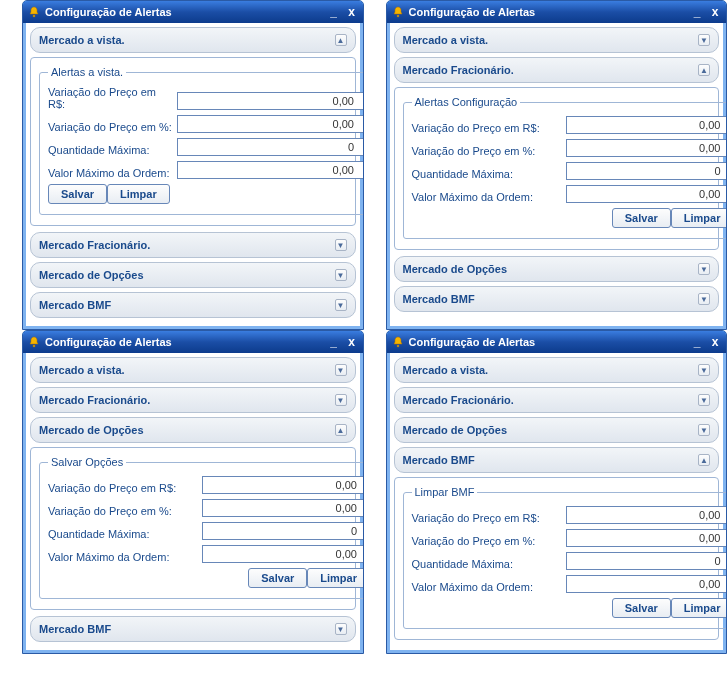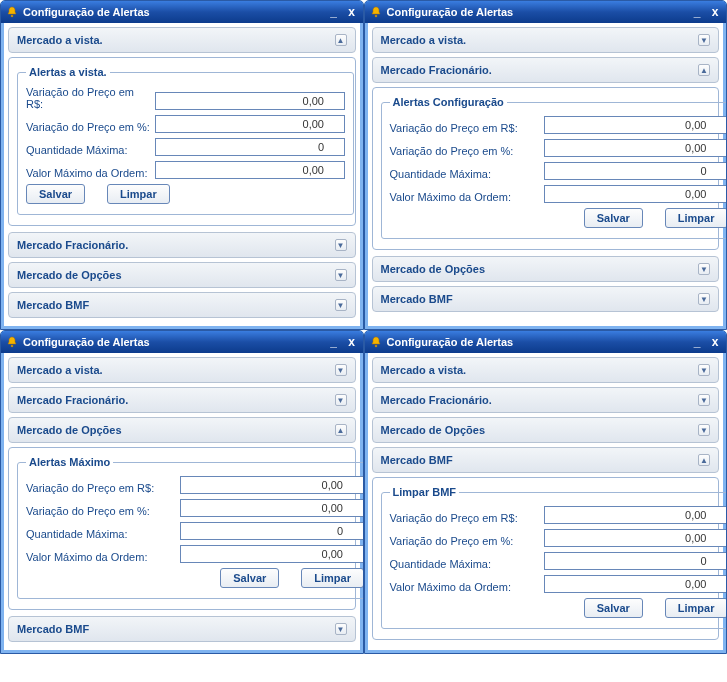--- a/index.html
+++ b/index.html
@@ -15,20 +15,21 @@
     width: 727px;
     gap: 0;
   }
   .window {
     border: 1px solid #2a5aa5;
     border-radius: 5px 5px 0 0;
     background: #7dd3fc;
     display: flex;
     flex-direction: column;
     overflow: hidden;
+    margin-left: 22px;
   }
   .titlebar {
     background: linear-gradient(to bottom, #3a7de0 0%, #1b4ea6 50%, #0c3b8c 100%);
     color: #fff;
     font-weight: bold;
     font-size: 11px;
     height: 22px;
     display: flex;
     align-items: center;
     padding: 0 4px;
@@ -50,21 +51,21 @@
   .body {
     border: 3px solid #7fb3f0;
     border-top: none;
     padding: 4px;
     background: #fff;
     flex: 1;
   }
   .accordion-header {
     background: linear-gradient(to bottom, #f2f5f8 0%, #e0e6ee 100%);
     border: 1px solid #b6c3d4;
-    border-radius: 4px;
+    border-radius: 10px;
     padding: 6px 8px;
     margin-bottom: 4px;
     color: #1a4a8c;
     font-weight: bold;
     font-size: 11px;
     display: flex;
     align-items: center;
     justify-content: space-between;
     cursor: pointer;
   }
@@ -83,47 +84,47 @@
     padding: 8px 8px 10px 8px;
     margin-bottom: 6px;
     background: #fff;
   }
   fieldset.inner {
     border: 1px solid #9fb6d6;
     border-radius: 3px;
     padding: 8px 8px 10px 8px;
   }
   fieldset.inner legend {
-    font-weight: bold;
+    font-weight: normal;
     color: #1a4a8c;
     font-size: 11px;
     padding: 0 3px;
   }
   .row {
     display: flex;
     align-items: flex-end;
     margin-bottom: 5px;
     gap: 4px;
   }
   .row label {
     flex: 0 0 150px;
     color: #1a4a8c;
     font-size: 11px;
   }
   .row input[type=text] {
     flex: 1;
     border: 1px solid #6787b8;
     height: 18px;
-    padding: 1px 20px;
+    padding: 1px 12px;
     text-align: right;
     font-size: 11px;
     color: #333;
     background: #fff;
   }
-  .btnrow { display: flex; gap: 22px; margin-top: 4px; }
+  .btnrow { display: flex; gap: 0; margin-top: 4px; }
   .btnrow.right { justify-content: flex-end; }
   .btn {
     border: 1px solid #6787b8;
     background: linear-gradient(to bottom, #fdfdfd, #e8edf3);
     color: #1a4a8c;
     font-weight: bold;
     font-size: 11px;
     padding: 3px 12px;
     border-radius: 3px;
     cursor: pointer;
@@ -270,21 +271,21 @@
       <div class="accordion-header">
         <span>Mercado Fracionário.</span>
         <span class="chev">▼</span>
       </div>
       <div class="accordion-header">
         <span>Mercado de Opções</span>
         <span class="chev">▲</span>
       </div>
       <div class="panel">
         <fieldset class="inner">
-          <legend>Alertas Máximo</legend>
+          <legend>Salvar Opções</legend>
           <div class="row">
               <label>Variação do Preço em R$:</label>
               <input type="text" value="0,00" style="">
             </div>
           <div class="row">
               <label>Variação do Preço em %:</label>
               <input type="text" value="0,00" style="">
             </div>
           <div class="row">
               <label>Quantidade Máxima:</label>

